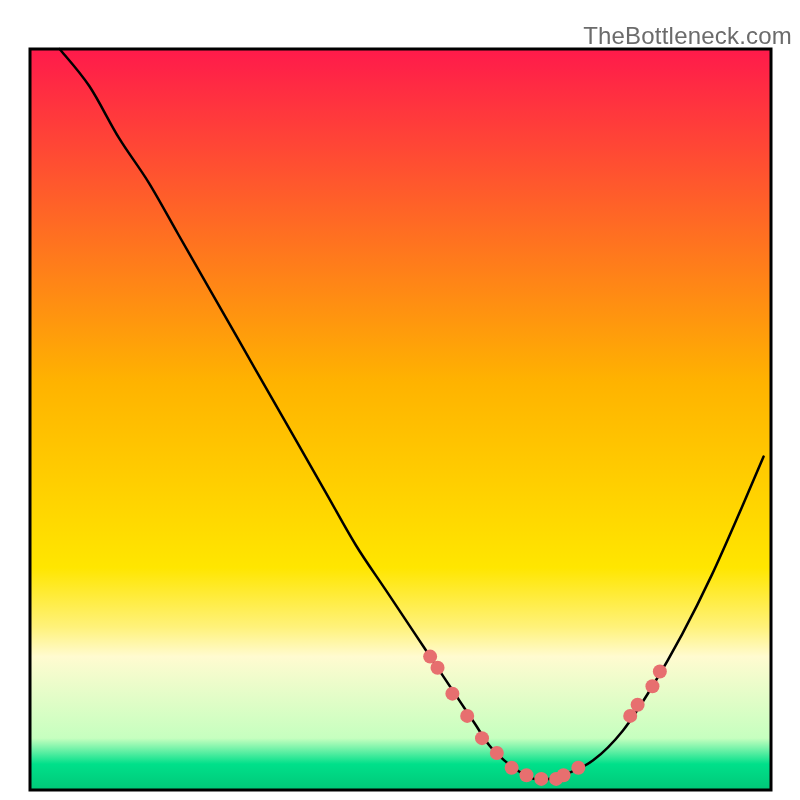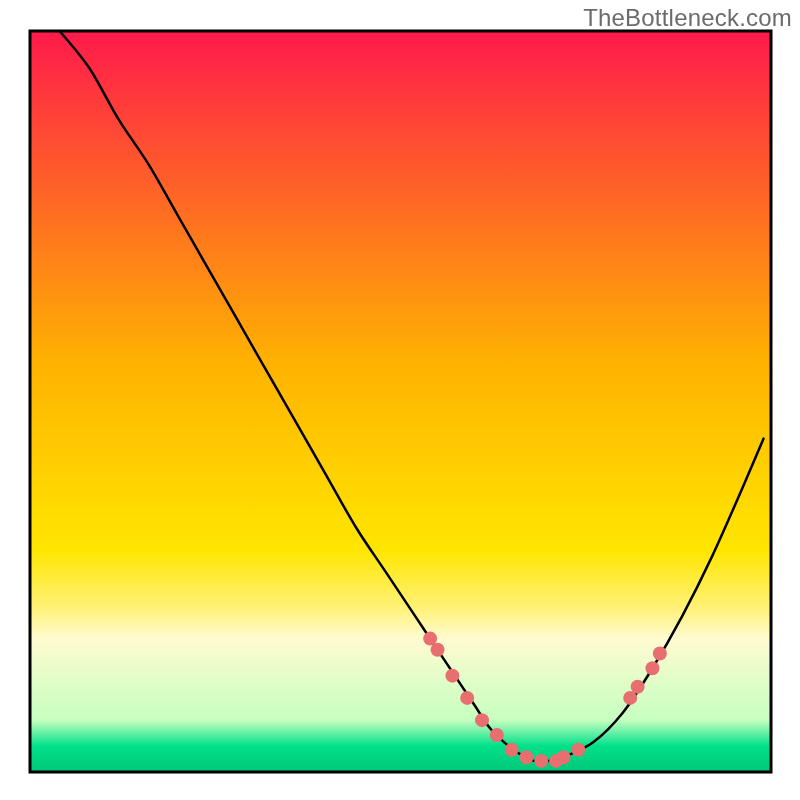--- a/index.html
+++ b/index.html
@@ -7,20 +7,21 @@
     padding: 0;
     width: 800px;
     height: 800px;
     background: #fff;
     font-family: Arial, Helvetica, sans-serif;
   }
   .chart-wrap {
     position: relative;
     width: 800px;
     height: 717px;
+    margin-top: 18px;
   }
   svg {
     display: block;
   }
   .watermark {
     position: absolute;
     top: 4px;
     right: 8px;
     font-size: 24px;
     color: #6b6b6b;

